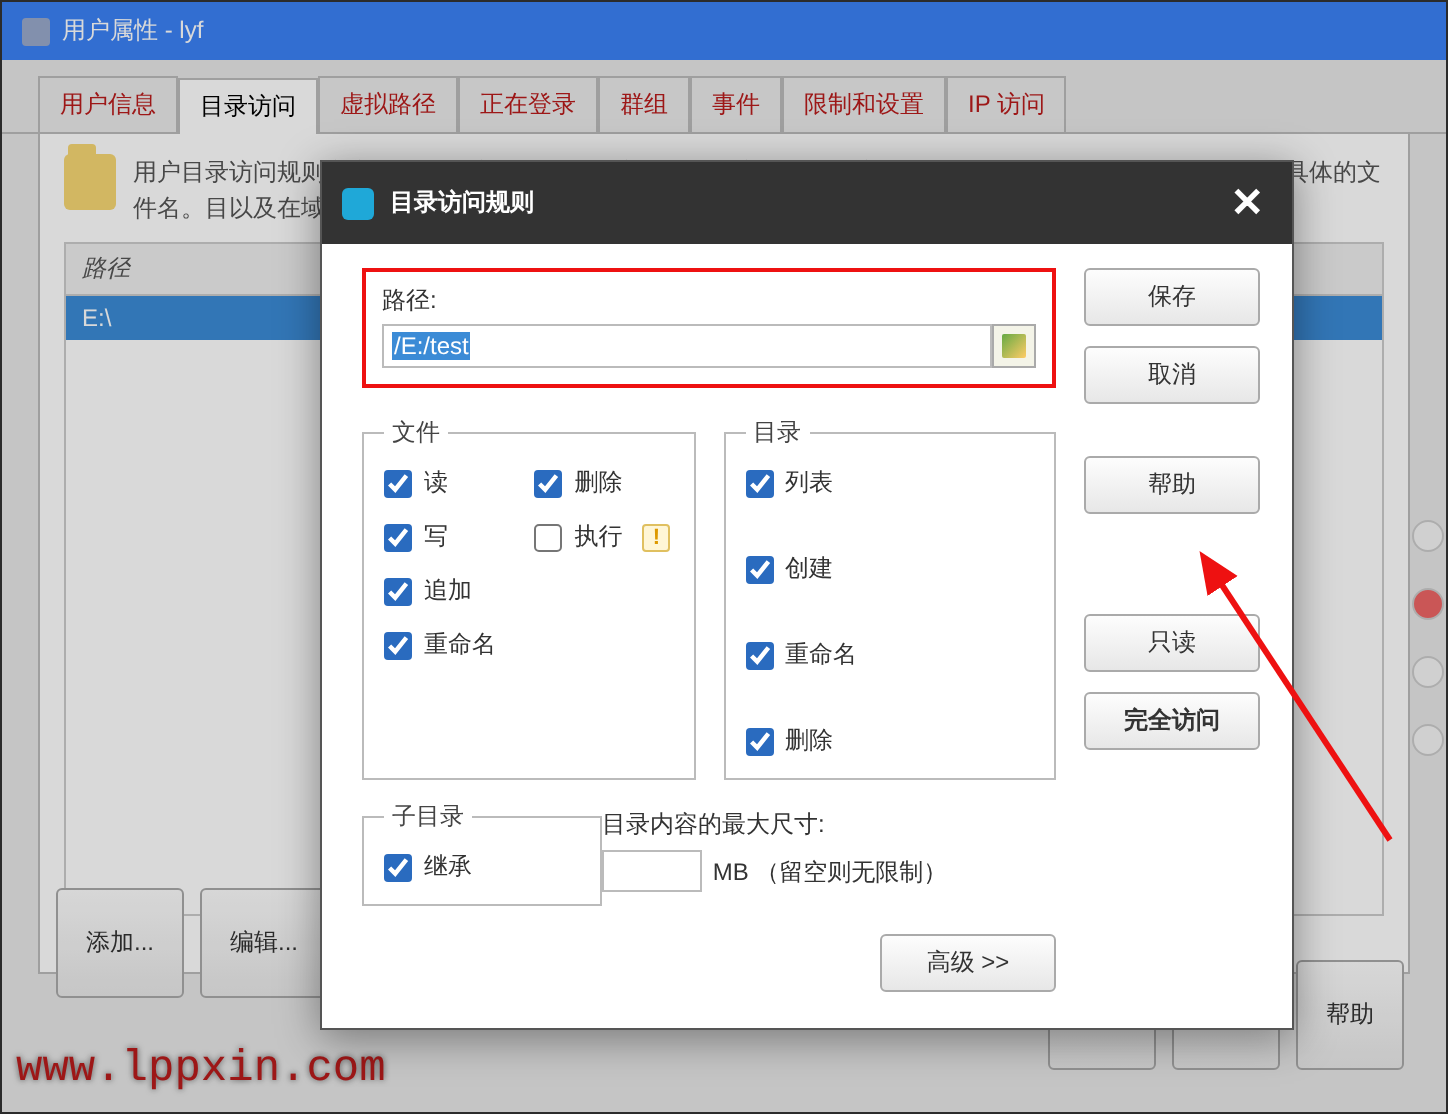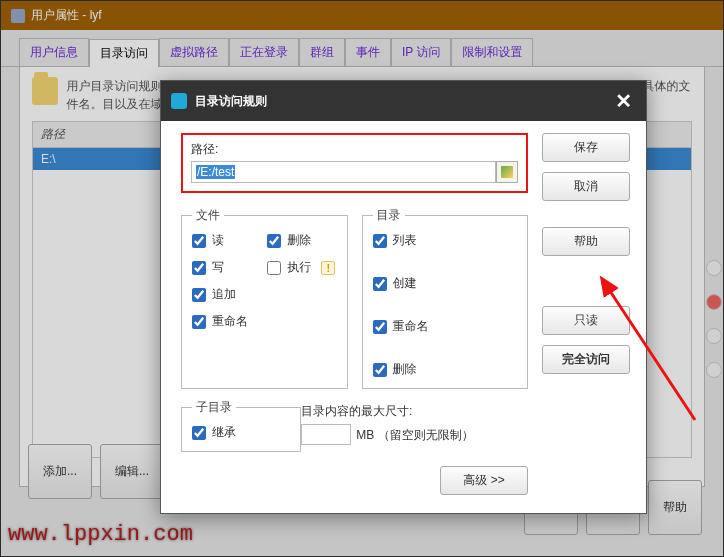--- a/index.html
+++ b/index.html
@@ -1,23 +1,23 @@
 <!DOCTYPE html>
 <html><head>
 <meta charset="utf-8">
 <style>
 * { box-sizing: border-box; margin: 0; padding: 0; }
 body { font-family: "Microsoft YaHei", Arial, sans-serif; font-size: 12px; background: #e8e8e8; width: 724px; height: 557px; overflow: hidden; position: relative; }
 
 .window-outer { border: 1px solid #333; background: #e8e8e8; width: 100%; height: 100%; }
-.titlebar { background: #a16207; color: #fff; padding: 6px 10px; display: flex; align-items: center; gap: 6px; }
+.titlebar { background: #3b82f6; color: #fff; padding: 6px 10px; display: flex; align-items: center; gap: 6px; }
 .titlebar .user-icon { width: 14px; height: 14px; background: #9ac; border-radius: 2px; display: inline-block; }
 
 .tabs { display: flex; background: #e8e8e8; border-bottom: 1px solid #bbb; padding: 8px 8px 0 18px; }
-.tab { padding: 5px 10px; border: 1px solid #bbb; border-bottom: none; background: #eaeaea; margin-right: 0; font-size: 12px; color: #6d28d9; cursor: pointer; }
+.tab { padding: 5px 10px; border: 1px solid #bbb; border-bottom: none; background: #eaeaea; margin-right: 0; font-size: 12px; color: #b91c1c; cursor: pointer; }
 .tab.active { background: #fff; color: #000; position: relative; top: 1px; }
 
 .content { background: #fff; margin: 0 18px; border: 1px solid #bbb; border-top: none; padding: 10px 12px; height: 420px; position: relative; }
 .info-row { display: flex; align-items: flex-start; gap: 8px; margin-bottom: 8px; }
 .folder-icon { width: 36px; height: 28px; background: #f7d774; border-radius: 3px; position: relative; }
 .folder-icon:before { content: ""; position: absolute; top: -5px; left: 2px; width: 14px; height: 6px; background: #f7d774; border-radius: 2px 2px 0 0; }
 .info-text { color: #555; line-height: 1.5; }
 
 .list-header { background: #eee; border: 1px solid #ccc; padding: 4px 8px; color: #555; font-style: italic; }
 .list-body { border: 1px solid #ccc; border-top: none; height: 310px; background: #fff; }
@@ -82,22 +82,22 @@
     <span>用户属性 - lyf</span>
   </div>
 
   <div class="tabs">
     <div class="tab">用户信息</div>
     <div class="tab active">目录访问</div>
     <div class="tab">虚拟路径</div>
     <div class="tab">正在登录</div>
     <div class="tab">群组</div>
     <div class="tab">事件</div>
+    <div class="tab">限制和设置</div>
     <div class="tab">IP 访问</div>
-    <div class="tab">限制和设置</div>
   </div>
 
   <div class="content">
     <div class="info-row">
       <div class="folder-icon"></div>
       <div class="info-text">用户目录访问规则定义了一个用户通过服务器访问文件系统的能力。访问路径可以是一个具体的目录，或一个具体的文件名。目以及在域和服务器级别定义的规则</div>
     </div>
     <div class="list-header">路径</div>
     <div class="list-body">
       <div class="list-row">E:\</div>

